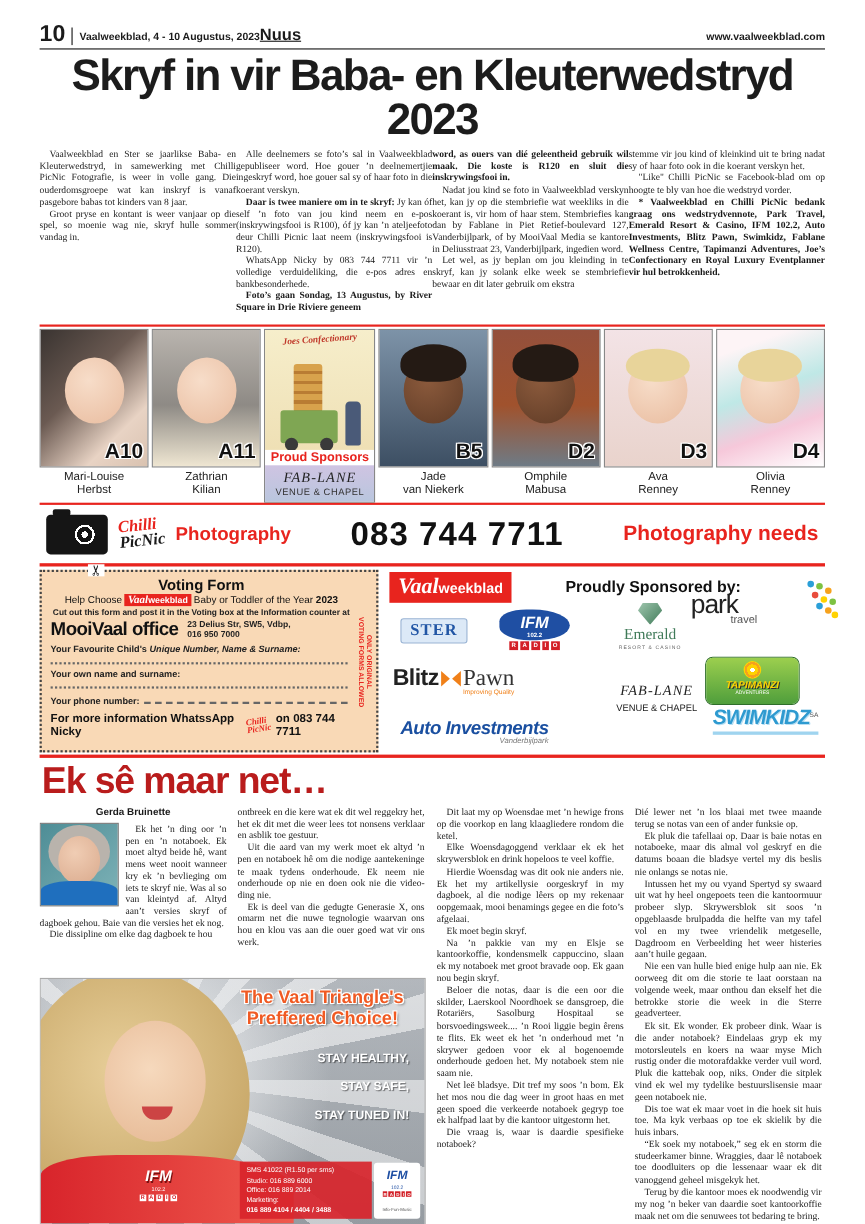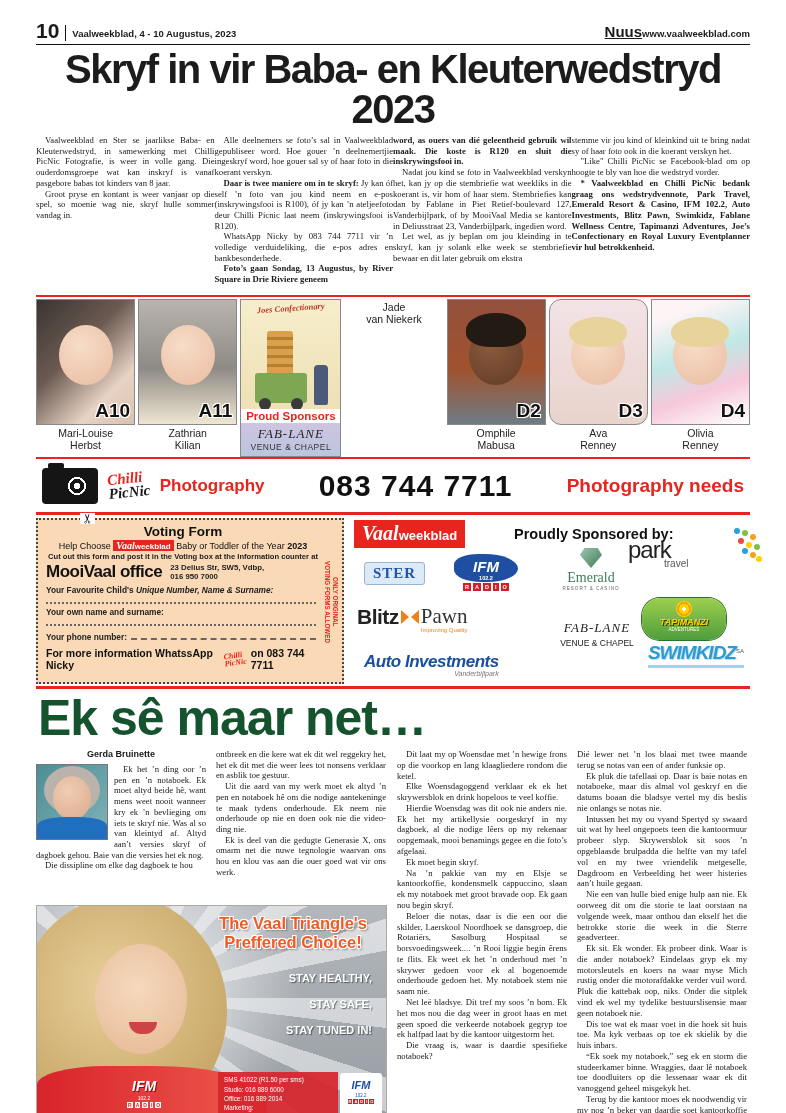--- a/index.html
+++ b/index.html
@@ -5,21 +5,21 @@
   * { box-sizing:border-box; margin:0; padding:0; }
   html,body { width:786px; height:1113px; }
   body { background:#fff; font-family:"Liberation Serif", serif; color:#1a1a1a; position:relative; overflow:hidden; }
   .content { position:absolute; left:36px; top:20px; width:714px; }
 
   
   .hdr { display:flex; align-items:flex-end; border-bottom:1.5px solid #111; padding-bottom:3px; font-family:"Liberation Sans",sans-serif; }
   .hdr .pg { font-size:21px; font-weight:bold; line-height:1; padding-right:6px; }
   .hdr .vbar { width:1px; height:16px; background:#111; margin-right:6px; }
   .hdr .edition { font-size:9.5px; font-weight:bold; padding-bottom:2px; }
-  .hdr .section { flex:1; text-align:right; font-size:15px; font-weight:bold; padding-bottom:1px;text-decoration:underline; }
+  .hdr .section { flex:1; text-align:left; font-size:15px; font-weight:bold; padding-bottom:1px;text-decoration:underline; }
   .hdr .site { font-size:9.5px; font-weight:bold; padding-bottom:2px; }
 
   
   .headline1 { font-family:"Liberation Sans",sans-serif; font-weight:bold; font-size:40px; letter-spacing:-1.5px; color:#1c1c1c; text-align:center; margin:4px 0 6px 0; line-height:1.0; }
   .cols { display:flex; }
   .col { flex:1; font-size:8.7px; line-height:1.23; text-align:justify; }
   .col p { text-indent:9px; }
   .col p.noindent { text-indent:0; }
   .col p b.lead { font-weight:bold; }
   .col p.bold { font-weight:bold; }
@@ -34,21 +34,21 @@
   .photo { height:126px; position:relative; border:1px solid #888; overflow:hidden; }
   .photo-id { position:absolute; right:4px; bottom:2px; font-family:"Liberation Sans",sans-serif; font-weight:bold; font-size:19px; color:#111; text-shadow:-1px -1px 0 #fff,1px -1px 0 #fff,-1px 1px 0 #fff,1px 1px 0 #fff; }
   .caption { text-align:center; font-family:"Liberation Sans",sans-serif; font-size:10.5px; line-height:1.15; padding-top:2px; color:#222; }
   .face { position:absolute; left:50%; top:44%; width:54px; height:60px; border-radius:50%; transform:translate(-50%,-50%); }
   .skin-light { background:radial-gradient(circle at 40% 35%, #f7ddc9, #e9bc9f); }
   .skin-dark { background:radial-gradient(circle at 40% 35%, #8b5a3c, #5f3b26); }
   .ph-a10 { background:linear-gradient(135deg,#3a3431,#6b5a52 40%,#e8d3c4 75%,#d9c2b0); }
   .ph-a11 { background:linear-gradient(180deg,#b9b4ae,#8e8a85 55%,#efe6d2); }
   .ph-b5  { background:linear-gradient(180deg,#7d93a8,#3d4f63); }
   .ph-d2  { background:linear-gradient(180deg,#94503c,#a0522d 55%,#6e7b86); }
-  .ph-d3  { background:linear-gradient(180deg,#f3e3e6,#e9d3cc);border-radius:12px; }
+  .ph-d3  { background:linear-gradient(180deg,#f3e3e6,#e9d3cc); }
   .ph-d4  { background:linear-gradient(160deg,#fdf4f6 15%,#bfe8e6 45%,#f6c8da 70%,#fff); }
   .hair-dark::after { content:""; position:absolute; left:50%; top:24%; width:60px; height:34px; border-radius:50% 50% 40% 40%; transform:translate(-50%,-50%); background:#241a14; }
   .hair-blonde::after { content:""; position:absolute; left:50%; top:26%; width:58px; height:30px; border-radius:50% 50% 45% 45%; transform:translate(-50%,-50%); background:#e8d49a; }
 
   .joes { border:1px solid #888; display:flex; flex-direction:column; height:158px; }
   .joes-art { flex:1; background:linear-gradient(180deg,#f6eecb,#efe0b5); position:relative; overflow:hidden; }
   .joes-title { font-style:italic; font-weight:bold; font-size:8.5px; color:#c0392b; text-align:center; padding-top:3px; transform:rotate(-4deg); }
   .joes-cart { position:absolute; left:14px; bottom:6px; width:52px; height:30px; background:#7fa653; border-radius:3px; }
   .joes-cart::before { content:""; position:absolute; left:4px; bottom:-7px; width:12px; height:12px; border-radius:50%; background:#3a3a3a; }
   .joes-cart::after { content:""; position:absolute; right:4px; bottom:-7px; width:12px; height:12px; border-radius:50%; background:#3a3a3a; }
@@ -118,34 +118,34 @@
   .blitz-row { display:flex; align-items:center; gap:2px; }
   .blitz .b1 { font-weight:900; font-size:21px; color:#222; letter-spacing:-.5px; }
   .blitz .b2 { font-family:"Liberation Serif",serif; font-size:21px; color:#333; }
   .chev { width:0; height:0; border-top:7px solid transparent; border-bottom:7px solid transparent; }
   .chev.r { border-left:8px solid #f08019; }
   .chev.l { border-right:8px solid #f08019; }
   .blitz .sub { font-size:6px; color:#f08019; text-align:right; margin-top:-2px; }
   .fab2 { position:absolute; left:200px; top:102px; text-align:center; width:90px; color:#222; }
   .fab2 .s1 { font-family:"Liberation Serif",serif; font-style:italic; font-size:13px; letter-spacing:1px; }
   .fab2 .s2 { font-size:8.5px; margin-top:2px; }
-  .tapi { position:absolute; right:24px; top:80px; width:84px; height:42px; background:linear-gradient(180deg,#9ccf4e,#4f9e3c); border-radius:18px; text-align:center; padding-top:3px; box-shadow:0 0 0 1px #2f6e2a; }
+  .tapi { position:absolute; right:24px; top:80px; width:84px; height:42px; background:linear-gradient(180deg,#9ccf4e,#4f9e3c); border-radius:6px; text-align:center; padding-top:3px; box-shadow:0 0 0 1px #2f6e2a; }
   .swirl { width:16px; height:16px; border-radius:50%; margin:0 auto; background:radial-gradient(circle at 50% 50%, #fff 0 2px, #ffd200 2px 5px, #f6a21d 5px 7px, #ffd200 7px); }
   .tapi .t1 { font-style:italic; font-weight:bold; font-size:9px; color:#ffd200; text-shadow:1px 1px 0 #2f2f2f; }
   .tapi .t2 { font-size:4.5px; color:#fff; }
   .auto { position:absolute; left:12px; top:134px; }
   .auto .a1 { color:#1a4fa0; font-style:italic; font-weight:900; font-size:17px; letter-spacing:-.5px; }
   .auto .a2 { display:block; text-align:right; font-style:italic; font-size:7px; color:#777; margin-top:-2px; }
   .swim { position:absolute; right:6px; top:124px; text-align:center; }
   .swim .s1 { font-weight:900; font-style:italic; font-size:19px; color:#2e9ad0; letter-spacing:-1px; text-shadow:1px 1px 0 #b8dff3; }
   .swim .sup { font-size:6px; vertical-align:super; color:#555; }
   .swim .bar { height:3px; background:#9fd4ef; margin-top:1px; }
 
   
-  .headline2 { font-family:"Liberation Sans",sans-serif; font-weight:bold; font-size:50px; letter-spacing:-1px; color:#14532d; margin:4px 0 6px 2px; line-height:1; }
+  .headline2 { font-family:"Liberation Sans",sans-serif; font-weight:bold; font-size:34px; letter-spacing:-1px; color:#b91c1c; margin:4px 0 6px 2px; line-height:1; }
   .art2 { display:flex; gap:10px; height:400px; overflow:hidden; }
   .art2-left { width:351px; flex:0 0 auto; display:flex; flex-direction:column; }
   .art2-left .toprow { display:flex; gap:10px; height:150px; overflow:hidden; }
   .art2-left .toprow .col { width:170px; flex:0 0 auto; }
   .byline { font-family:"Liberation Sans",sans-serif; font-weight:bold; font-size:9px; text-align:center; margin-bottom:4px; }
   .gerda { float:left; width:72px; height:76px; border:1px solid #777; position:relative; background:linear-gradient(135deg,#4e8d96,#7fb3b8); margin:0 6px 2px 0; overflow:hidden; }
   .gerda .hair { position:absolute; left:50%; top:34%; width:56px; height:48px; border-radius:50%; transform:translate(-50%,-50%); background:#b9b3ac; }
   .gerda .gface { position:absolute; left:50%; top:44%; width:38px; height:44px; border-radius:50%; transform:translate(-50%,-50%); background:radial-gradient(circle at 40% 35%, #f0cdb4, #d9a98c); }
   .gerda .shirt { position:absolute; left:0; bottom:0; width:100%; height:22px; background:#1f6fbe; border-radius:40% 40% 0 0; }
 
@@ -239,20 +239,24 @@
         <div class="joes-cart"></div>
         <div class="joes-fig"></div>
       </div>
       <div class="proud">Proud Sponsors</div>
       <div class="fabbox">
         <div class="fab-script">FAB-LANE</div>
         <div class="fab-sub">VENUE &amp; CHAPEL</div>
       </div>
     </div>
     <div class="cell">
+      <div class="photo ph-b5 hair-dark">
+        <div class="face skin-dark"></div>
+        <span class="photo-id">B5</span>
+      </div>
       <div class="caption"><span>Jade</span><br><span>van Niekerk</span></div>
     </div>
     <div class="cell">
       <div class="photo ph-d2 hair-dark">
         <div class="face skin-dark"></div>
         <span class="photo-id">D2</span>
       </div>
       <div class="caption"><span>Omphile</span><br><span>Mabusa</span></div>
     </div>
     <div class="cell">

